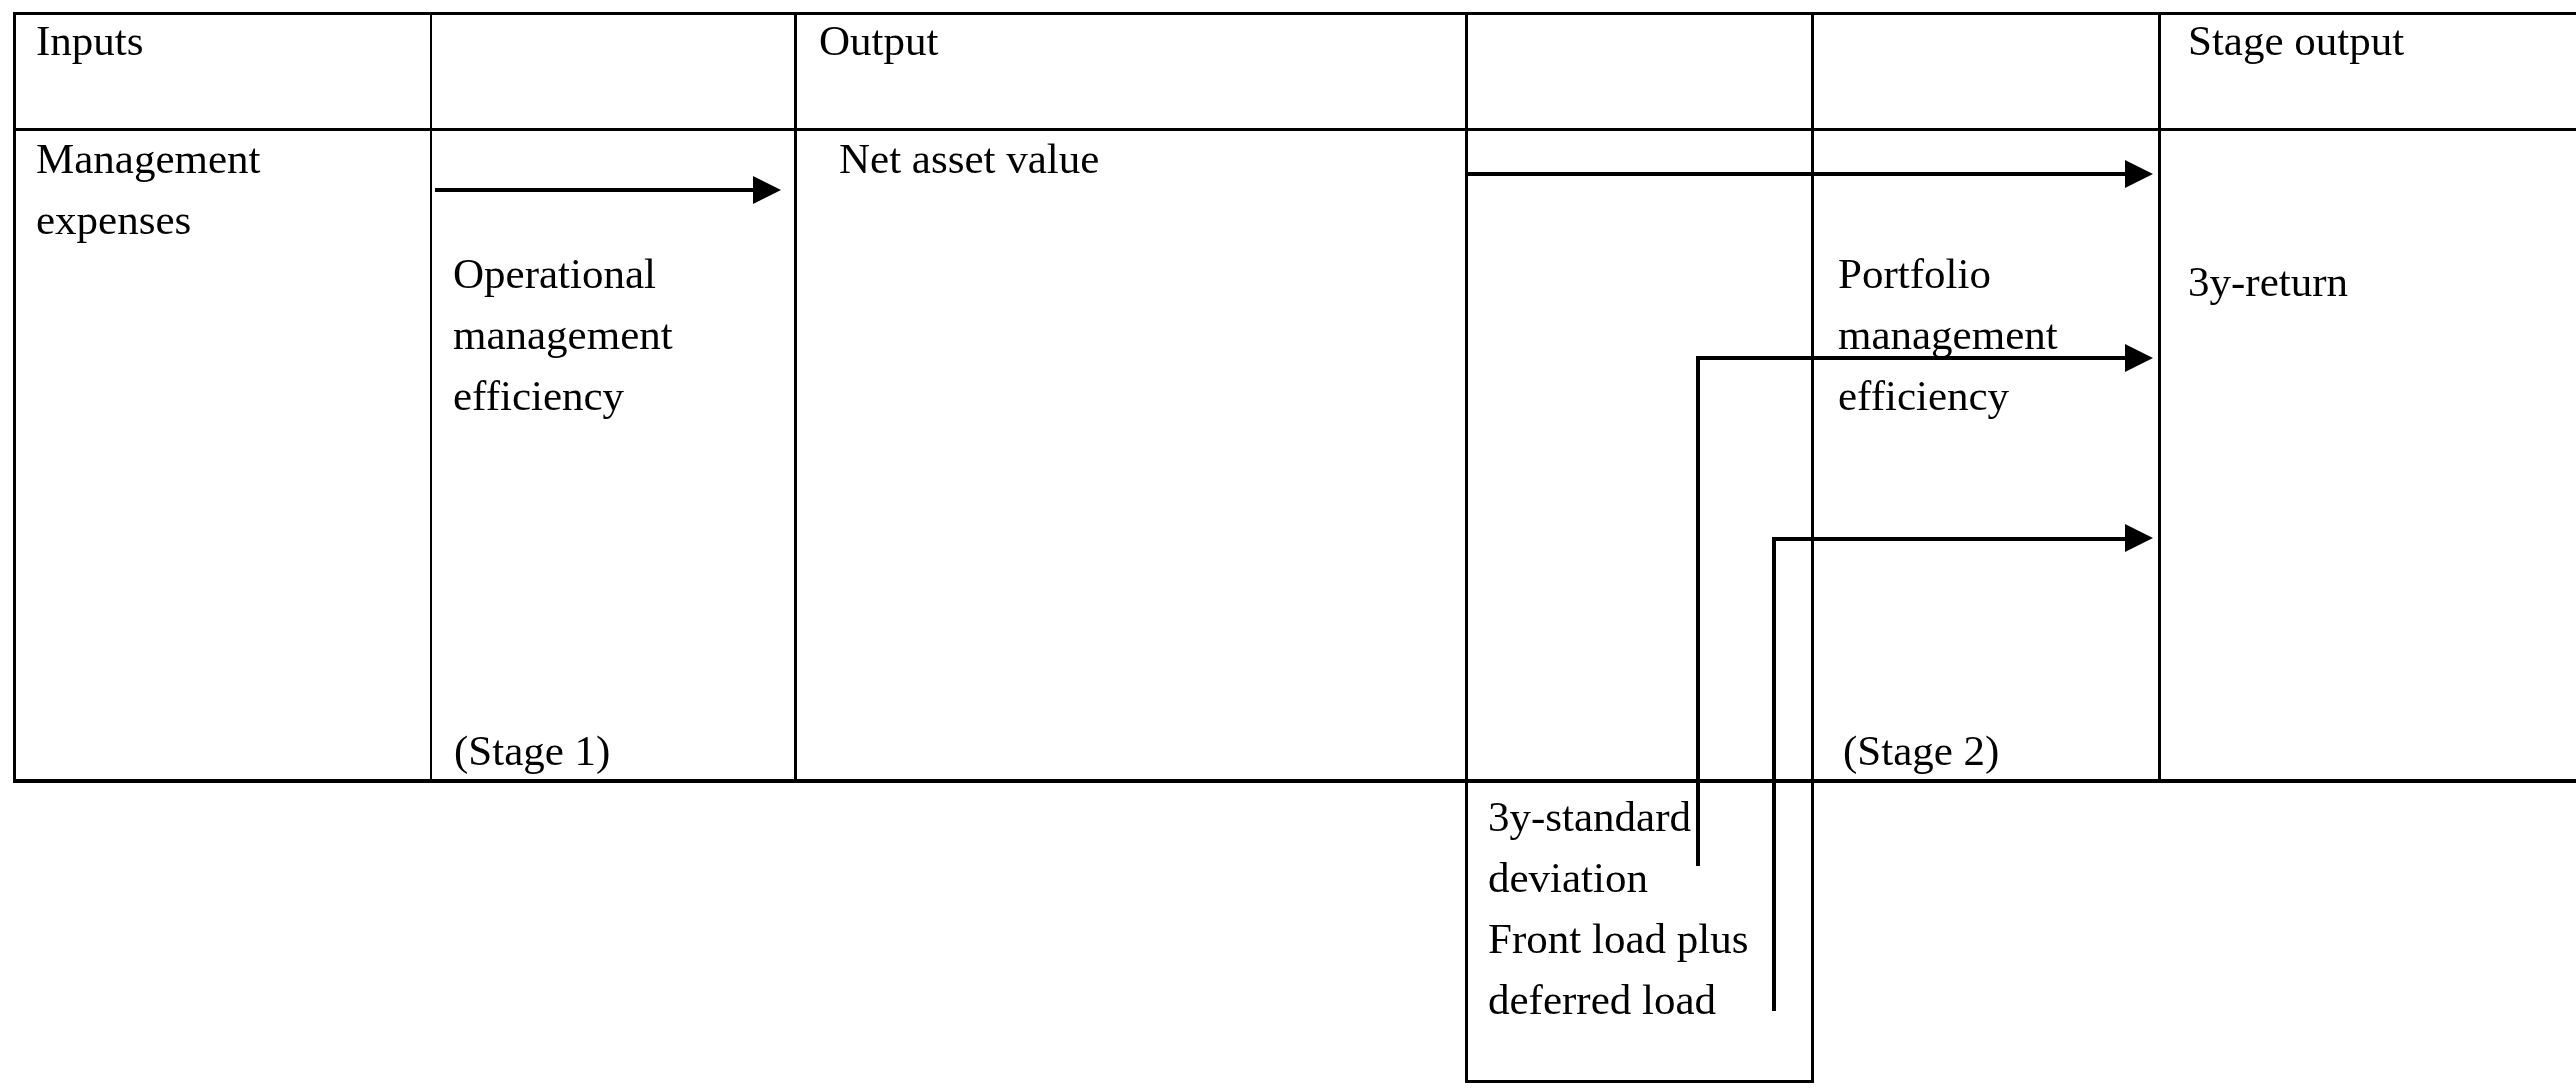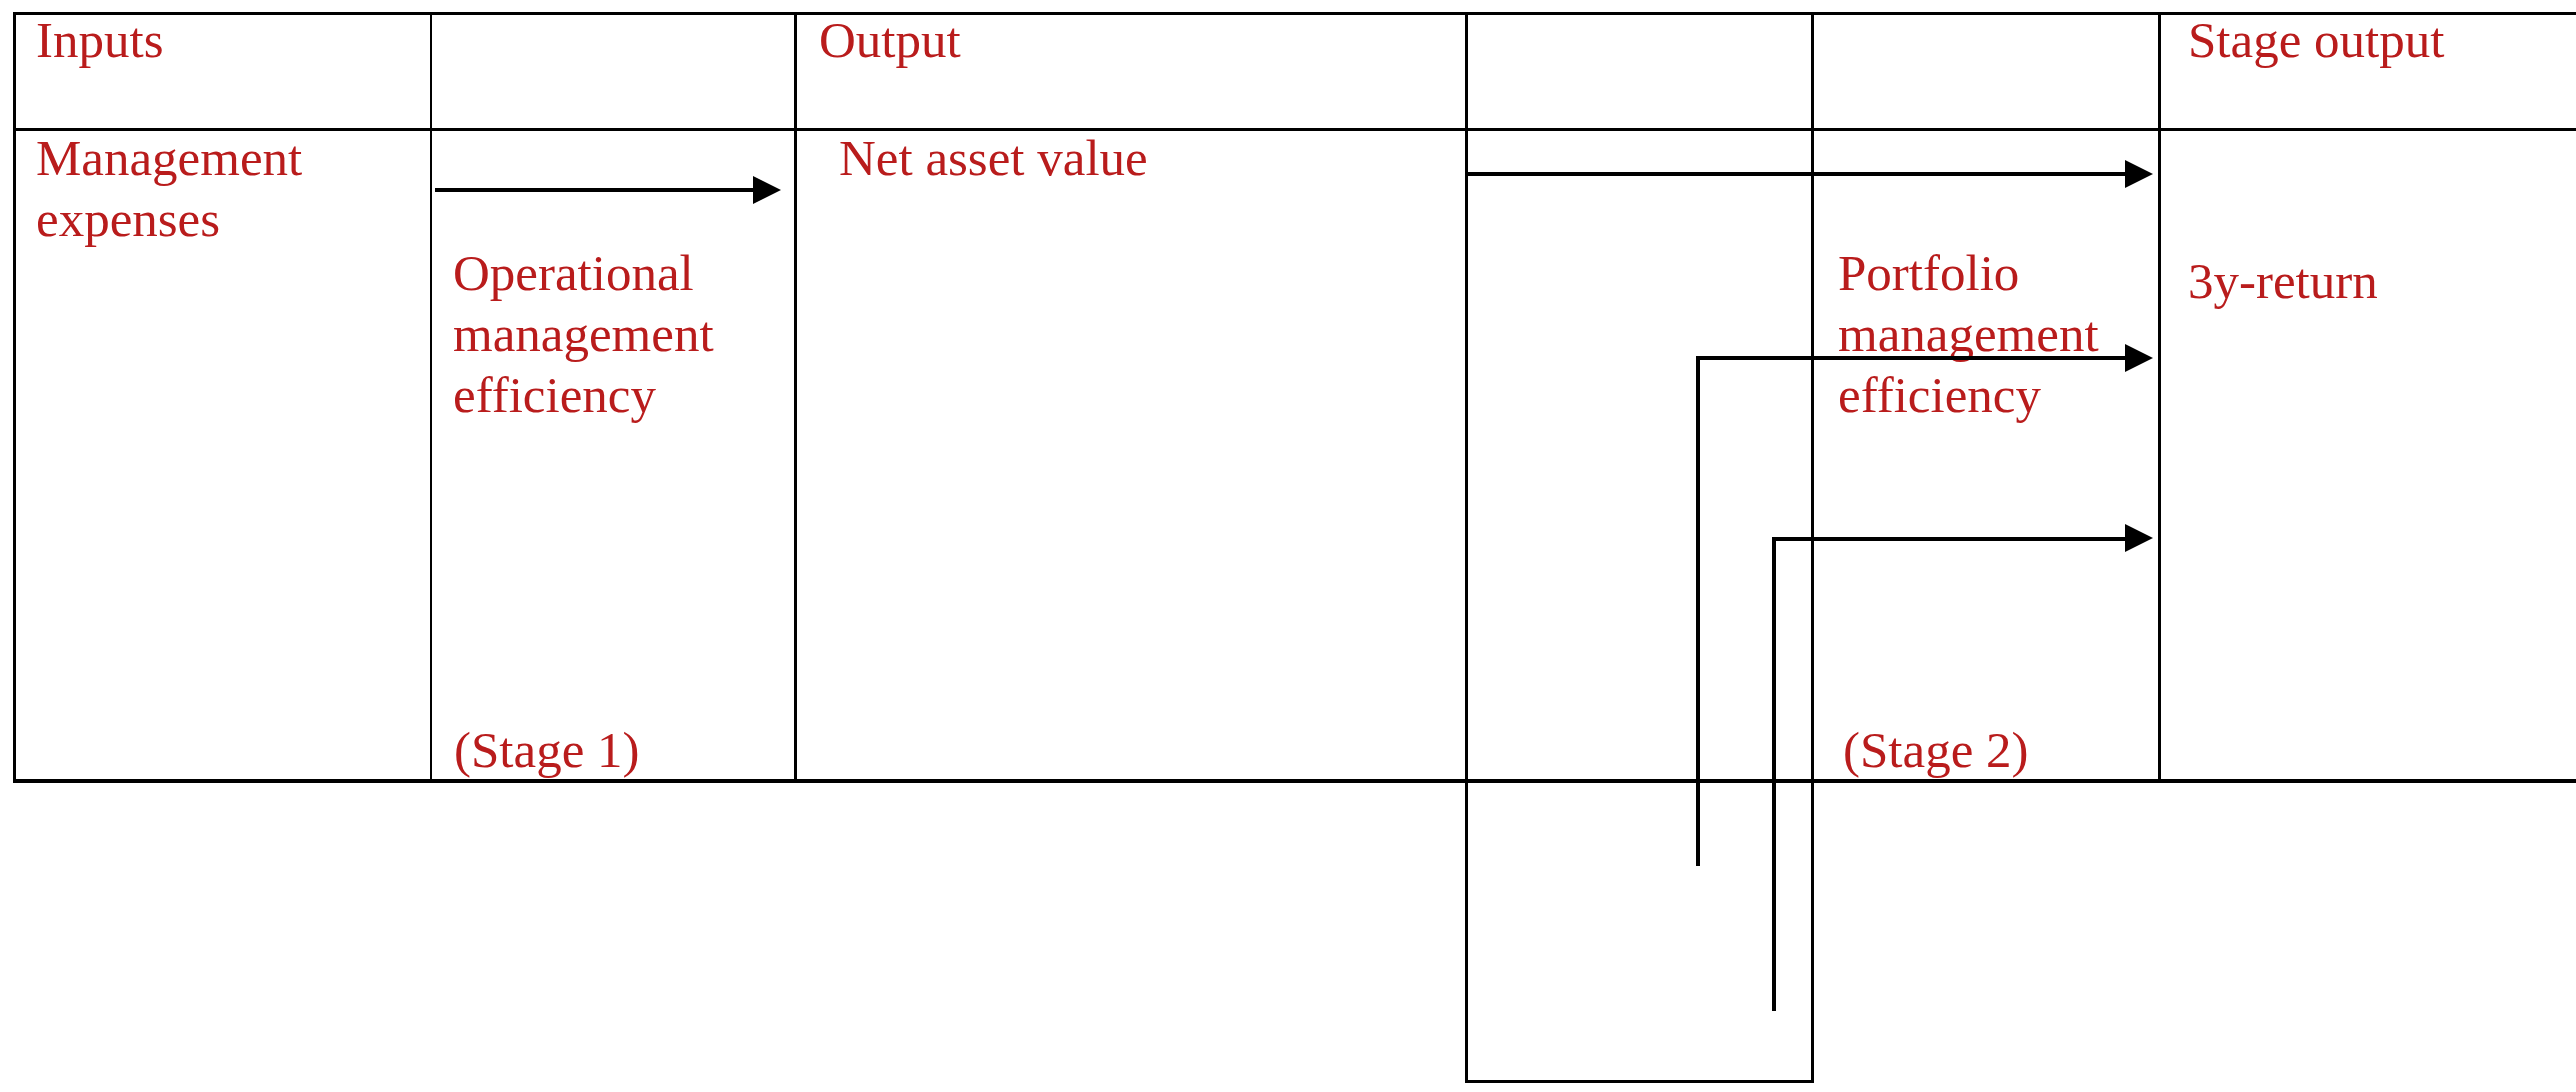--- a/index.html
+++ b/index.html
@@ -17,23 +17,23 @@
     background: #ffffff;
     font-family: "Liberation Serif", "DejaVu Serif", serif;
     color: #000000;
   }
   .line {
     position: absolute;
     background: #000000;
   }
   .txt {
     position: absolute;
-    font-size: 51px;
+    font-size: 43px;
     line-height: 61px;
-    color: #b91c1c;
+    color: #000000;
     white-space: nowrap;
   }
   .head-right {
     position: absolute;
     width: 0;
     height: 0;
     border-top: 14px solid transparent;
     border-bottom: 14px solid transparent;
     border-left: 28px solid #000000;
   }
@@ -76,20 +76,26 @@
 
   <div class="txt" style="left:1838px; top:243px;">
     <div>Portfolio</div>
     <div>management</div>
     <div>efficiency</div>
   </div>
 
   <div class="txt" style="left:1843px; top:720px;">(Stage 2)</div>
   <div class="txt" style="left:2188px; top:251px;">3y-return</div>
 
+  <div class="txt" style="left:1488px; top:786px;">
+    <div>3y-standard</div>
+    <div>deviation</div>
+    <div>Front load plus</div>
+    <div>deferred load</div>
+  </div>
 
   <div class="line" style="left:435px;  top:188px;  width:319px; height:3.6px;"></div>
   <div class="head-right" style="left:753px; top:176px;"></div>
 
   <div class="line" style="left:1467px; top:172px;  width:660px; height:3.6px;"></div>
   <div class="head-right" style="left:2125px; top:160px;"></div>
 
   <div class="line" style="left:1696px; top:356px;  width:3.6px;   height:510px;"></div>
   <div class="line" style="left:1696px; top:356px;  width:431px; height:3.6px;"></div>
   <div class="head-right" style="left:2125px; top:344px;"></div>

